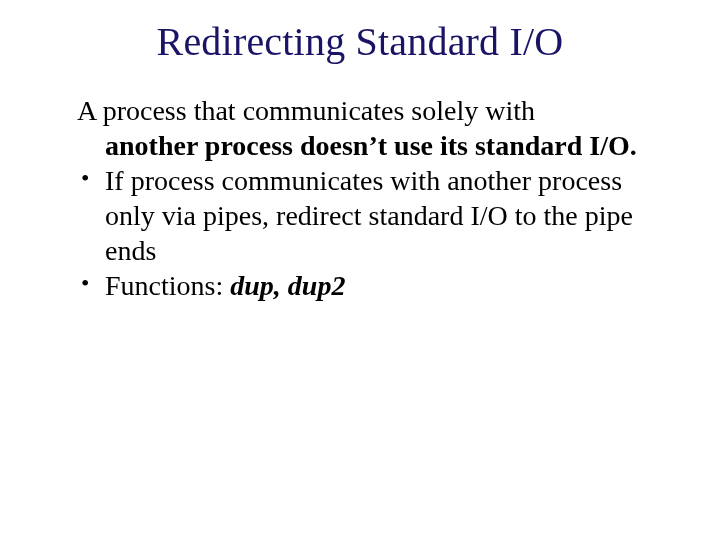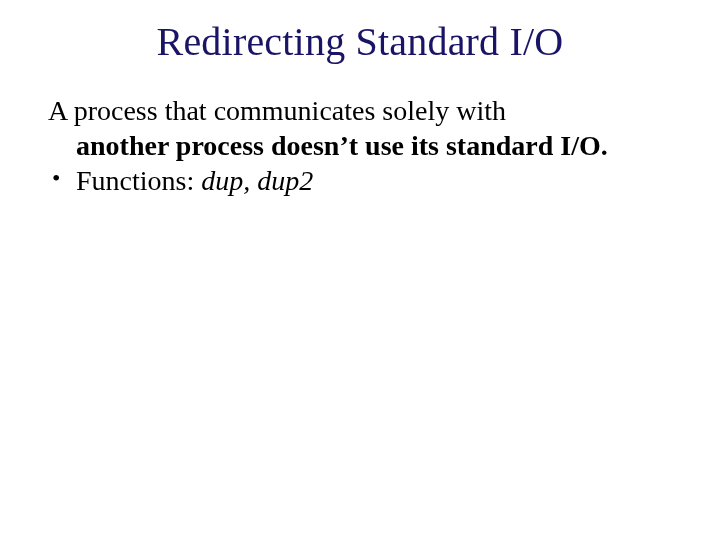--- a/index.html
+++ b/index.html
@@ -21,20 +21,21 @@
     text-align: center;
     font-size: 40px;
     padding-top: 18px;
     letter-spacing: 0.2px;
   }
   .body {
     color: #000000;
     font-size: 28px;
     line-height: 1.25;
     padding: 28px 48px 0 48px;
+    margin-left: 29px;
   }
   .intro {
     padding-left: 0;
     text-indent: 0;
   }
   .intro .cont {
     padding-left: 28px;
     font-weight: bold;
   }
   .bullets {
@@ -50,32 +51,35 @@
   .bullets li::before {
     content: "•";
     position: absolute;
     left: 4px;
     top: 0;
     font-size: 24px;
     line-height: 1.3;
     color: #000;
   }
   .fn-label { }
-  .fn-names { font-style: italic; font-weight: normal; }
+  .fn-names { font-style: italic; font-weight: bold; }
 </style>
 </head>
 <body>
 
 <div class="slide">
   <div class="title">Redirecting Standard I/O</div>
 
   <div class="body">
     <div class="intro">
       <div>A process that communicates solely with</div>
       <div class="cont">another process doesn’t use its standard I/O.</div>
     </div>
     <ul class="bullets">
       <li>
+        <span>If process communicates with another process only via pipes, redirect standard I/O to  the pipe ends</span>
+      </li>
+      <li>
         <span class="fn-label">Functions: </span><span class="fn-names">dup, dup2</span>
       </li>
     </ul>
   </div>
 </div>
 
 </body></html>

